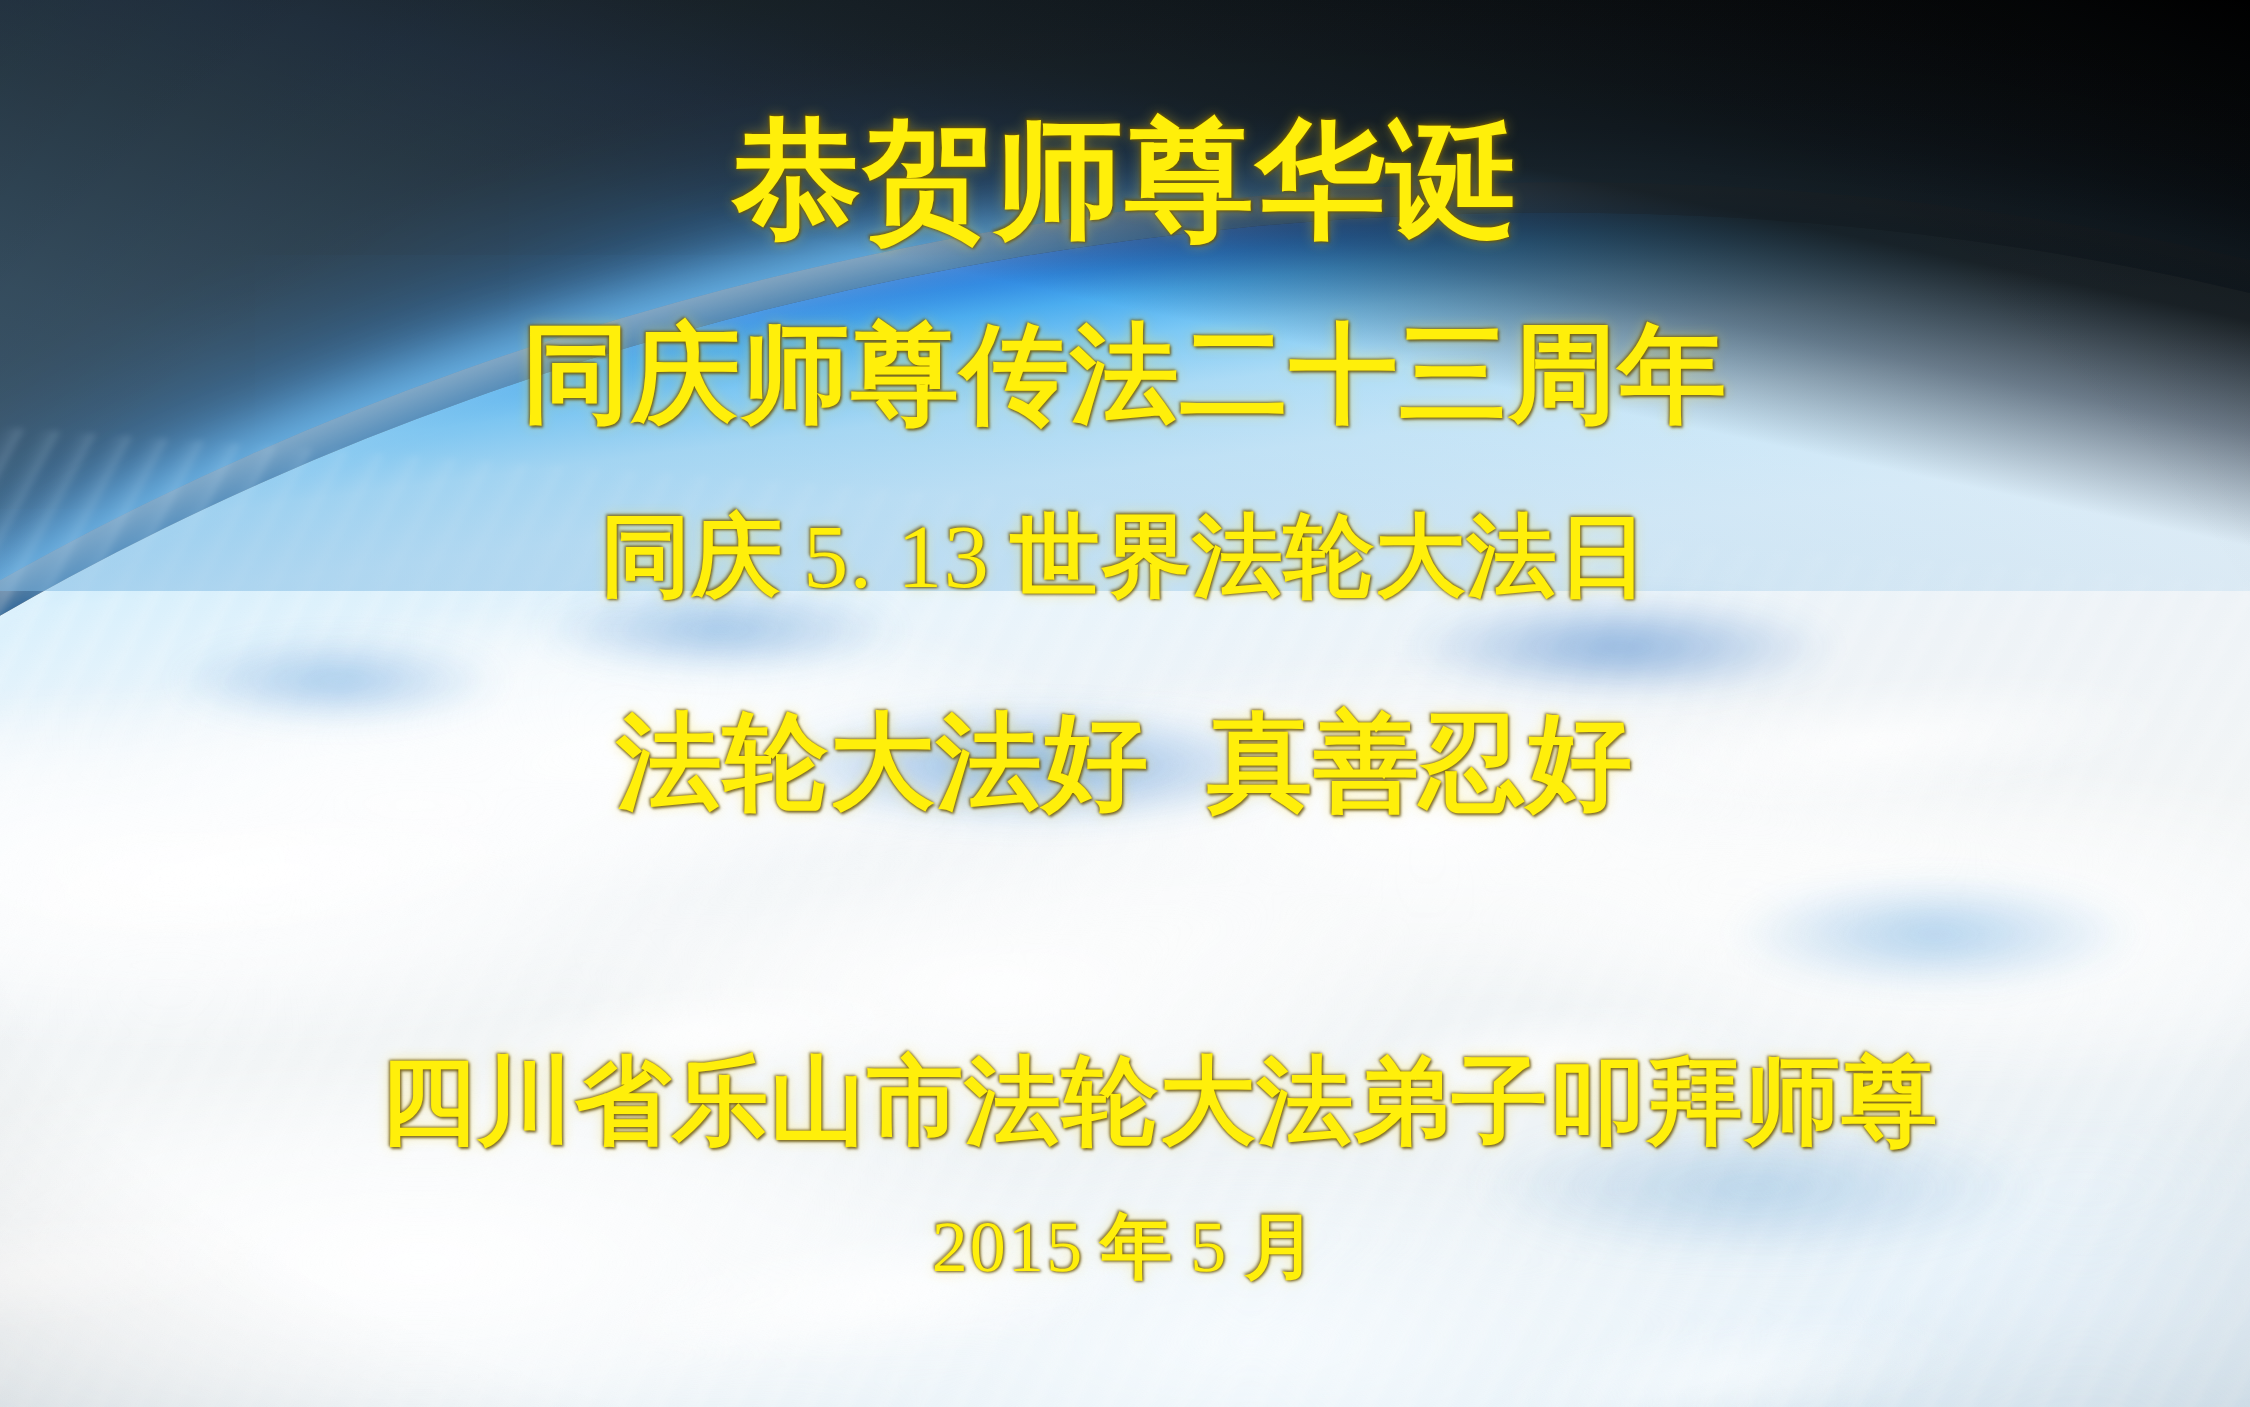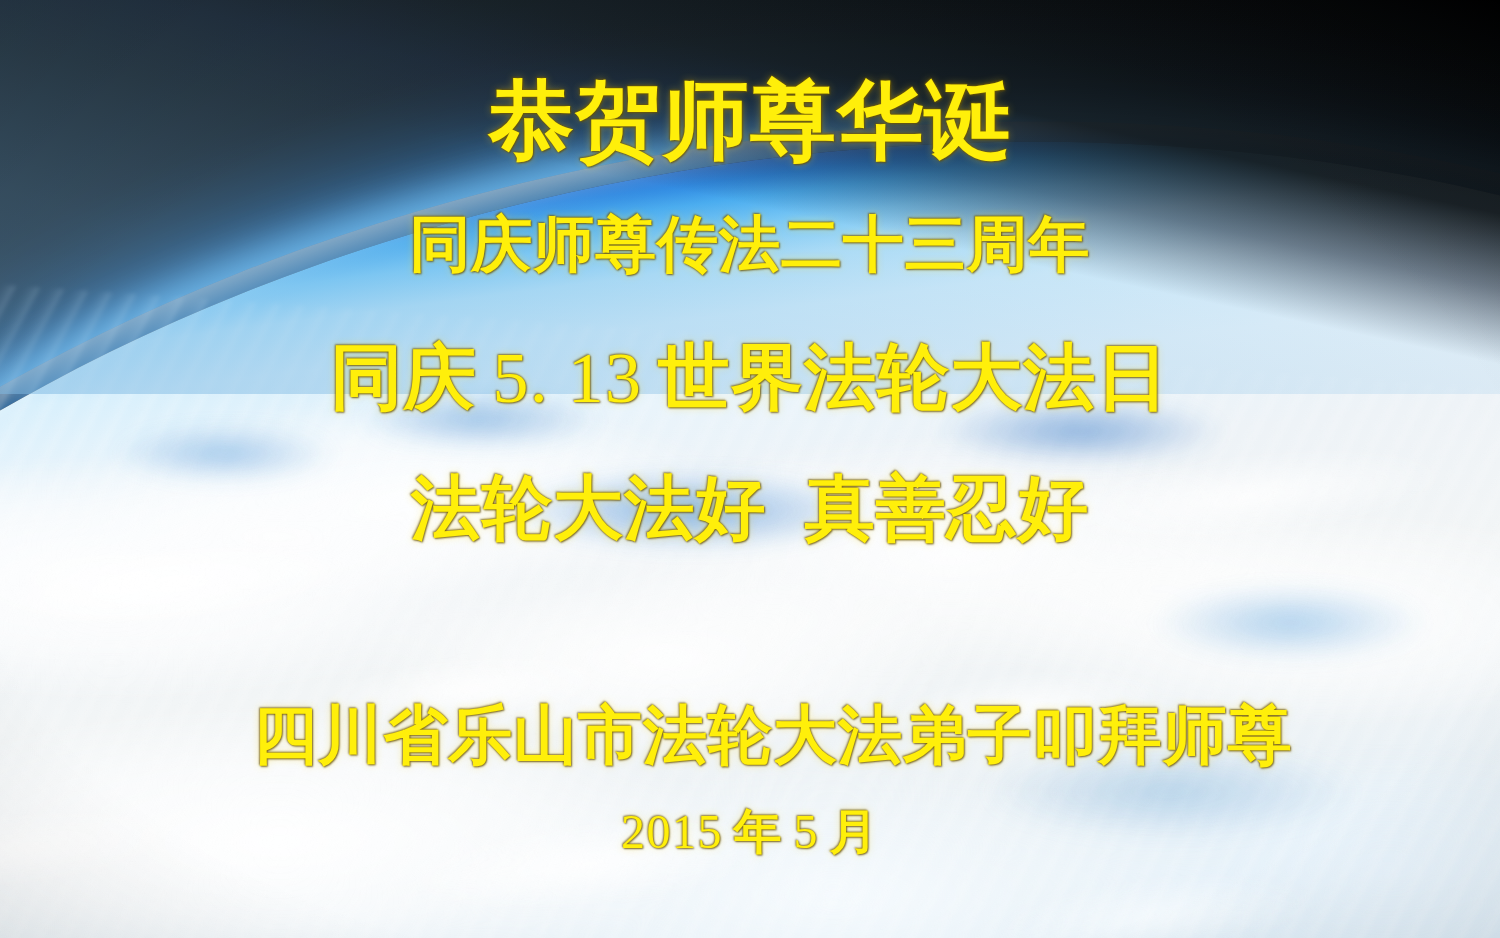--- a/index.html
+++ b/index.html
@@ -180,22 +180,22 @@
       1px 1px 2px rgba(90,70,0,0.75),
       -1px -1px 2px rgba(90,70,0,0.55),
       0 0 9px rgba(255,220,40,0.40);
   }
   .num {
     font-family: "Liberation Serif", "DejaVu Serif", serif;
     font-weight: normal;
   }
 
   #line1 { top: 77px;  font-size: 86px;  line-height: 1.0; letter-spacing: 0.015em; }
-  #line2 { top: 213px; font-size: 61px;  line-height: 1.0; letter-spacing: 0.015em; }
-  #line3 { top: 341px; font-size: 72px;  line-height: 1.0; letter-spacing: 0.015em; }
+  #line2 { top: 213px; font-size: 72px;  line-height: 1.0; letter-spacing: 0.015em; }
+  #line3 { top: 341px; font-size: 60px;  line-height: 1.0; letter-spacing: 0.015em; }
   #line4 { top: 473px; font-size: 70px;  line-height: 1.0; letter-spacing: 0.015em; }
   #line5 { top: 703px; font-size: 64px;  line-height: 1.0; letter-spacing: 0.015em; margin-left: 23px; }
   #line6 { top: 807px; font-size: 48px;  line-height: 1.0; letter-spacing: 0.03em; }
 
   
   .seg { display: inline; }
   .gap { display: inline-block; width: 0.22em; }
   .gap-wide { display: inline-block; width: 0.55em; }
 </style>
 </head>

